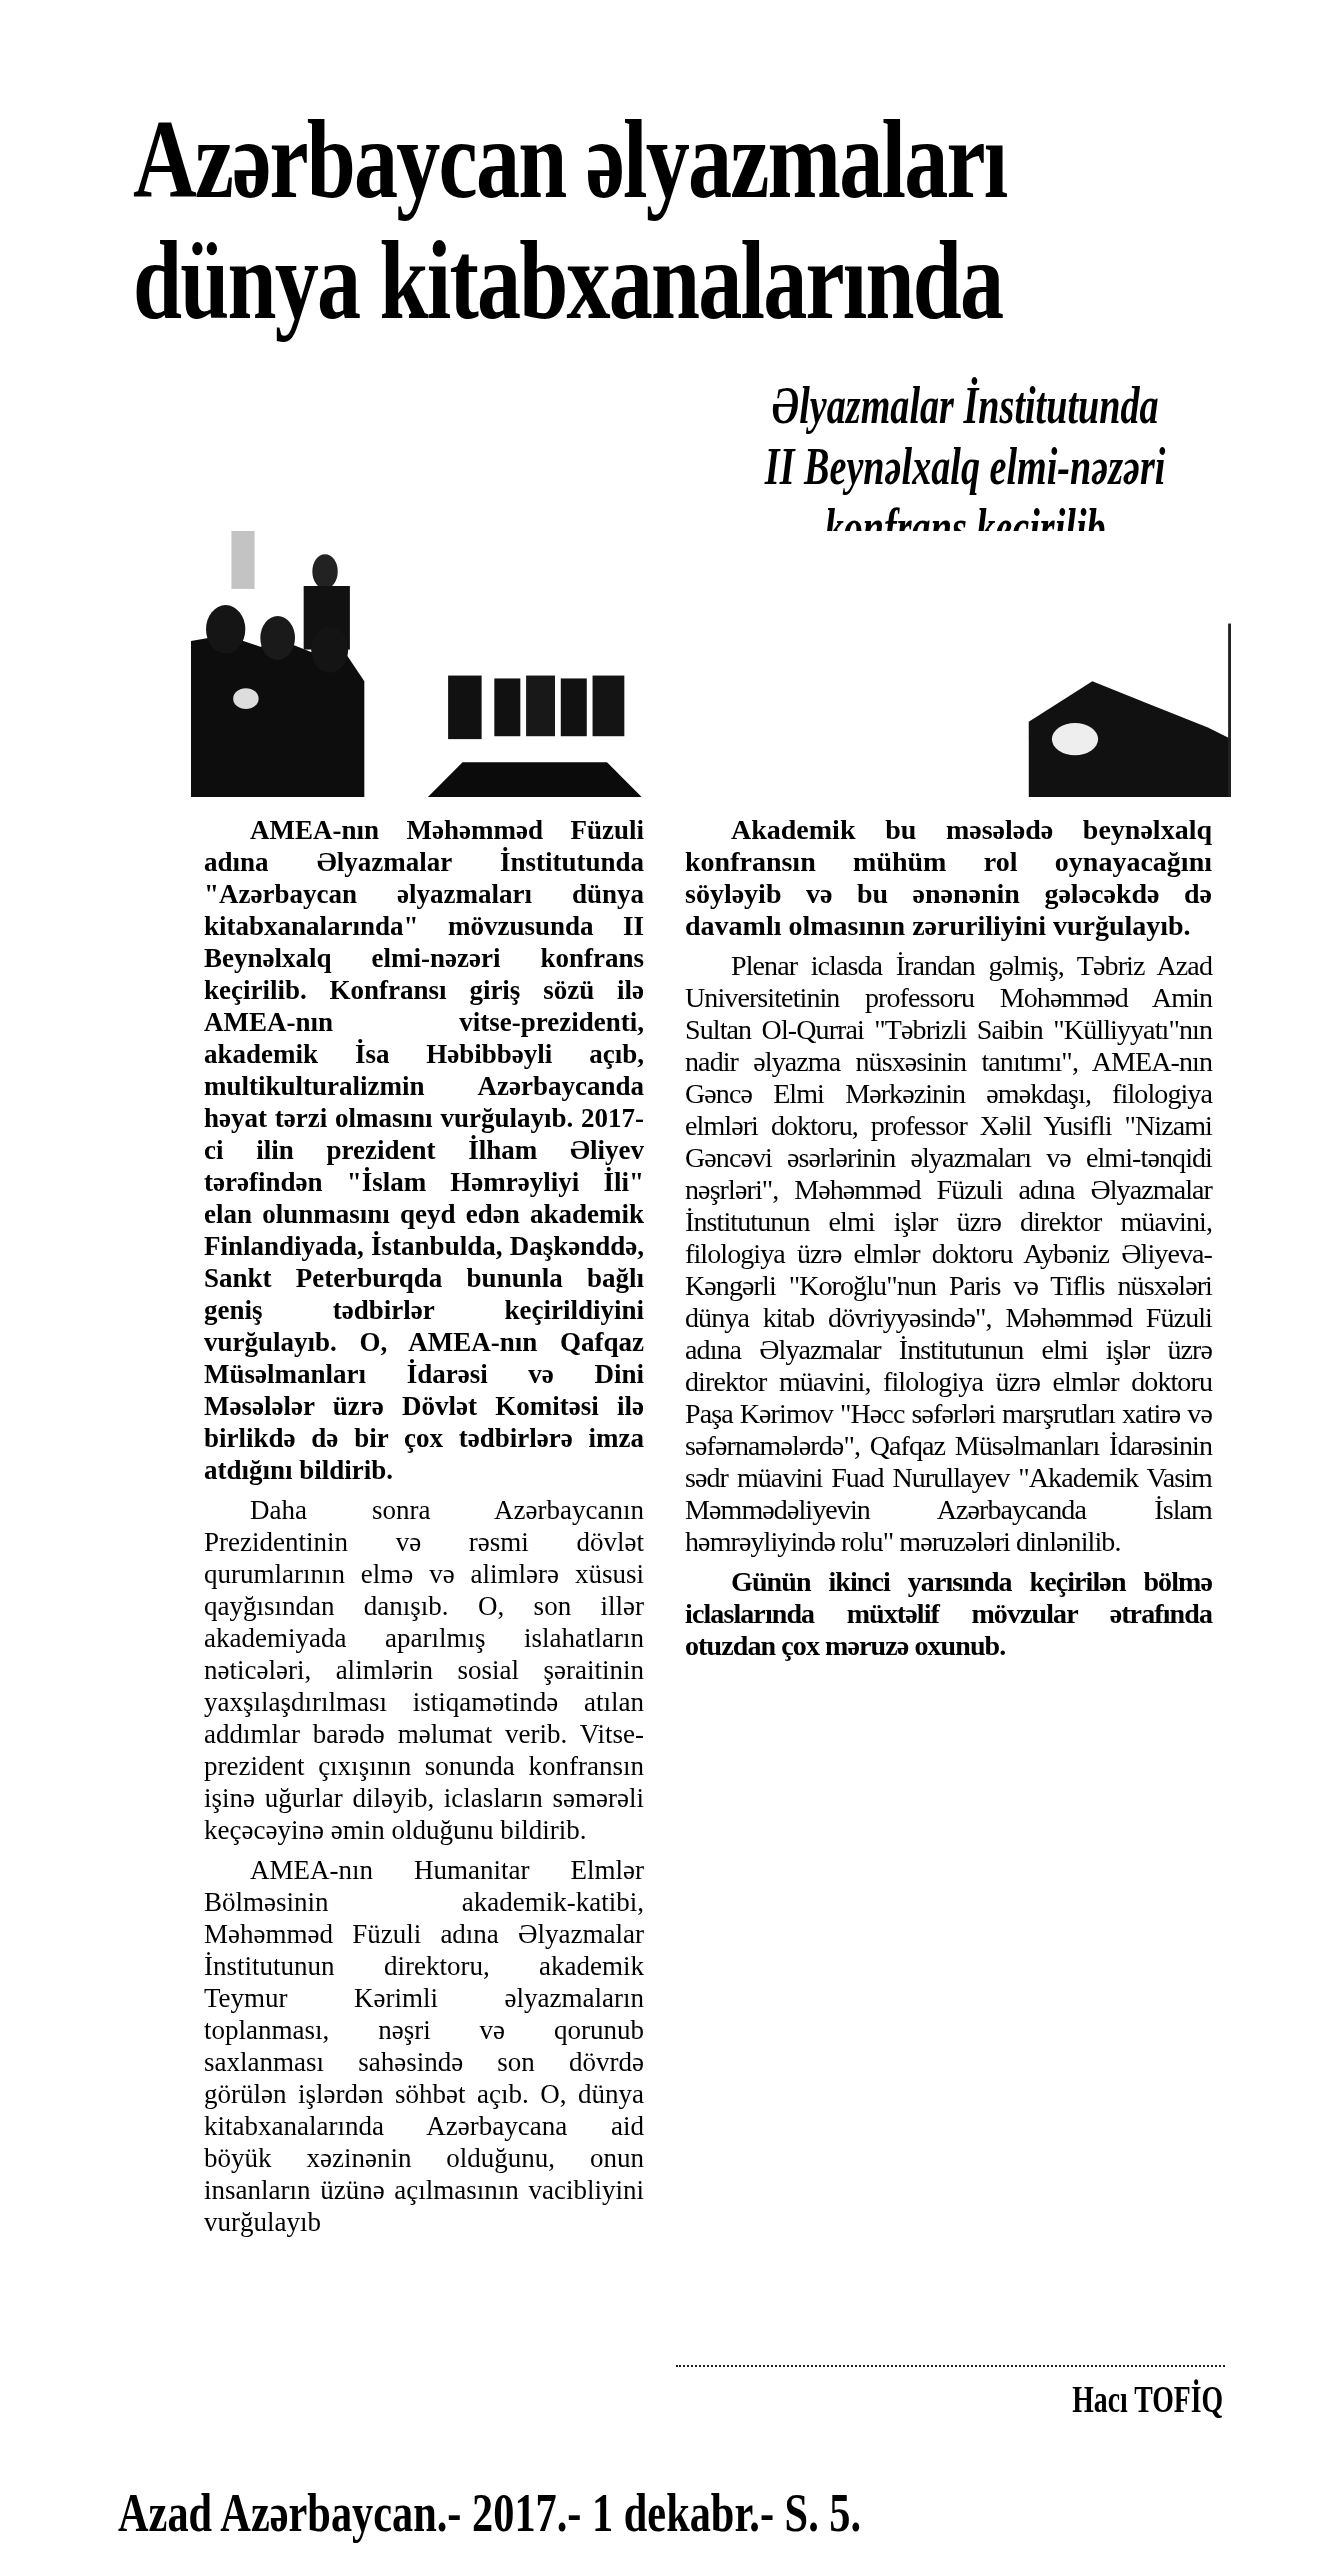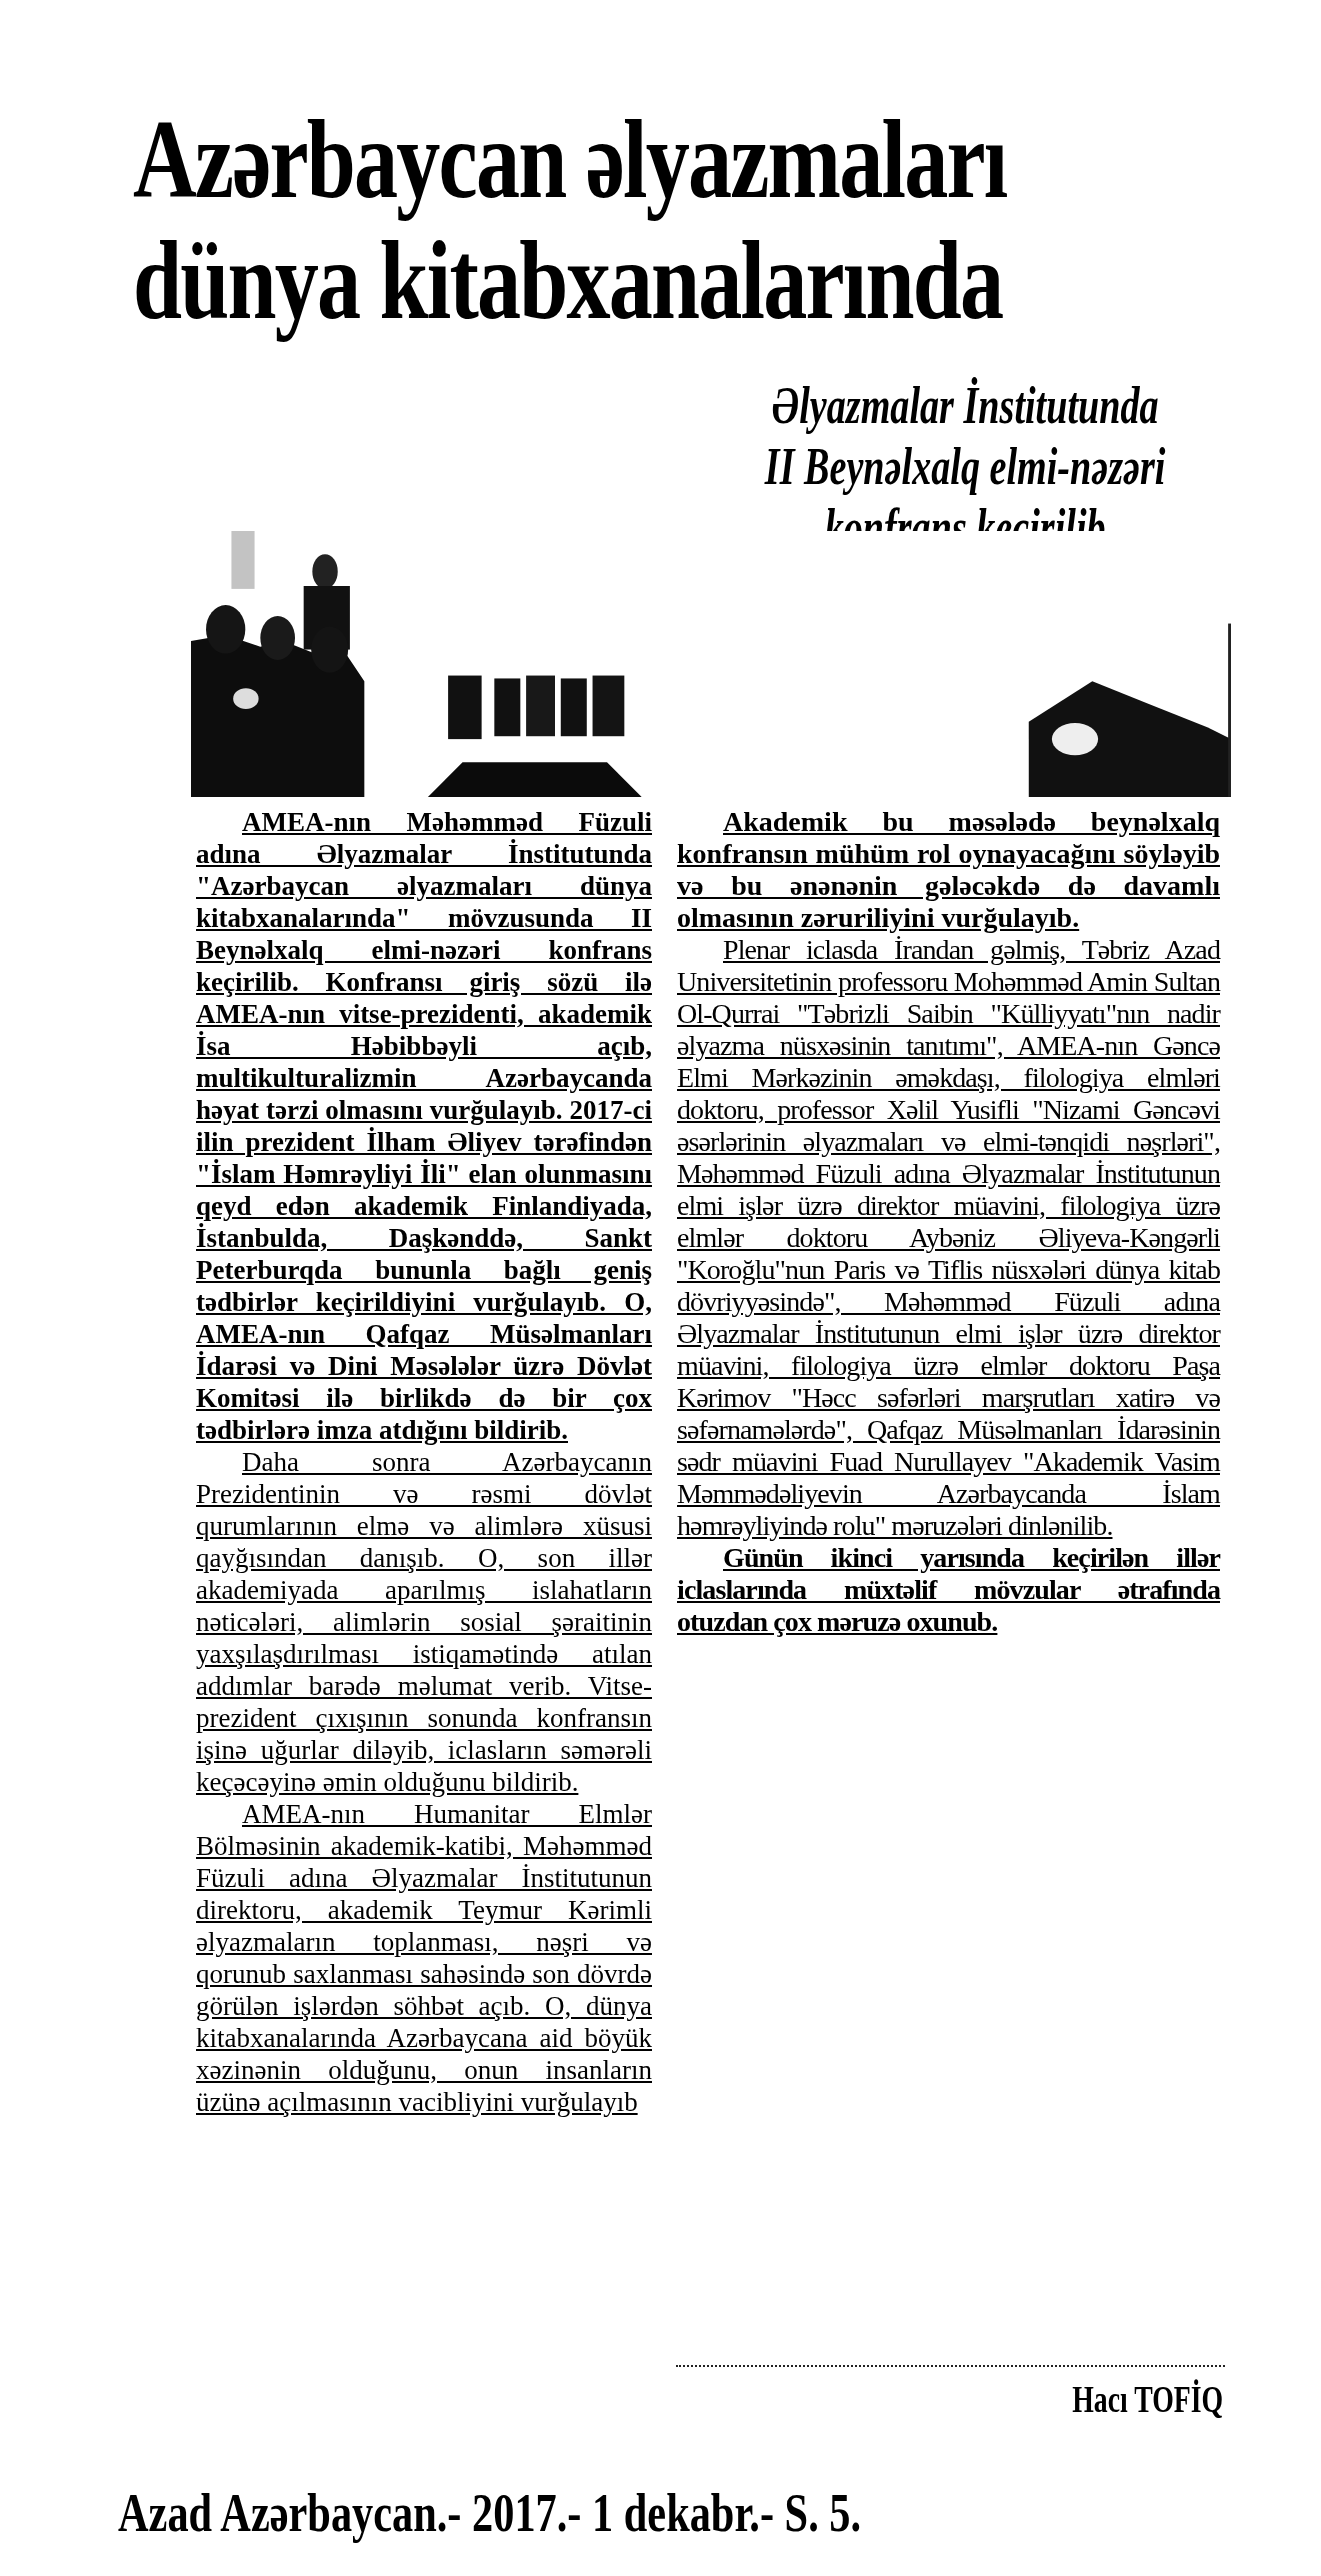--- a/index.html
+++ b/index.html
@@ -26,21 +26,21 @@
     position: absolute; left: 191px; top: 531px; width: 1040px; height: 266px;
     overflow: hidden; background: #fff;
   }
   .col {
     position: absolute; top: 806px;
     font-family: "Liberation Serif", serif; text-align: justify;
     hyphens: manual;
   }
   .col-left { left: 196px; width: 456px; font-size: 27px; line-height: 32px; }
   .col-right { left: 677px; width: 543px; font-size: 28px; line-height: 32px; }
-  .col p { margin: 0; text-indent: 46px; text-decoration: underline; }
+  .col p { margin: 8px; text-indent: 46px; }
   .col p.noindent { text-indent: 0; }
   .bold { font-weight: bold; }
   .condensed { letter-spacing: -0.9px; }
   .divider {
     position: absolute; left: 676px; top: 2365px; width: 549px; height: 0;
     border-top: 2.3px dotted #222;
   }
   .signature {
     position: absolute; right: 98px; top: 2378px;
     font-family: "Liberation Serif", serif; font-size: 37px; font-weight: bold;
@@ -100,20 +100,20 @@
 
 <div class="col col-left">
   <p class="bold">AMEA-nın Məhəmməd Füzuli adına Əlyazmalar İnstitutunda "Azərbaycan əlyazmaları dünya kitabxanalarında" mövzusunda II Beynəlxalq elmi-nəzəri konfrans keçirilib. Konfransı giriş sözü ilə AMEA-nın vitse-prezidenti, akademik İsa Həbibbəyli açıb, multikulturalizmin Azərbaycanda həyat tərzi olmasını vurğulayıb. 2017-ci ilin prezident İlham Əliyev tərəfindən "İslam Həmrəyliyi İli" elan olunmasını qeyd edən akademik Finlandiyada, İstanbulda, Daşkənddə, Sankt Peterburqda bununla bağlı geniş tədbirlər keçirildiyini vurğulayıb. O, AMEA-nın Qafqaz Müsəlmanları İdarəsi və Dini Məsələlər üzrə Dövlət Komitəsi ilə birlikdə də bir çox tədbirlərə imza atdığını bildirib.</p>
   <p>Daha sonra Azərbaycanın Prezidentinin və rəsmi dövlət qurumlarının elmə və alimlərə xüsusi qayğısından danışıb. O, son illər akademiyada aparılmış islahatların nəticələri, alimlərin sosial şəraitinin yaxşılaşdırılması istiqamətində atılan addımlar barədə məlumat verib. Vitse-prezident çıxışının sonunda konfransın işinə uğurlar diləyib, iclasların səmərəli keçəcəyinə əmin olduğunu bildirib.</p>
   <p>AMEA-nın Humanitar Elmlər Bölməsinin akademik-katibi, Məhəmməd Füzuli adına Əlyazmalar İnstitutunun direktoru, akademik Teymur Kərimli əlyazmaların toplanması, nəşri və qorunub saxlanması sahəsində son dövrdə görülən işlərdən söhbət açıb. O, dünya kitabxanalarında Azərbaycana aid böyük xəzinənin olduğunu, onun insanların üzünə açılmasının vacibliyini vurğulayıb</p>
 </div>
 
 <div class="col col-right">
   <p class="bold">Akademik bu məsələdə beynəlxalq konfransın mühüm rol oynayacağını söyləyib və bu ənənənin gələcəkdə də davamlı olmasının zəruriliyini vurğulayıb.</p>
   <p class="condensed">Plenar iclasda İrandan gəlmiş, Təbriz Azad Universitetinin professoru Mohəmməd Amin Sultan Ol-Qurrai "Təbrizli Saibin "Külliyyatı"nın nadir əlyazma nüsxəsinin tanıtımı", AMEA-nın Gəncə Elmi Mərkəzinin əməkdaşı, filologiya elmləri doktoru, professor Xəlil Yusifli "Nizami Gəncəvi əsərlərinin əlyazmaları və elmi-tənqidi nəşrləri", Məhəmməd Füzuli adına Əlyazmalar İnstitutunun elmi işlər üzrə direktor müavini, filologiya üzrə elmlər doktoru Aybəniz Əliyeva-Kəngərli "Koroğlu"nun Paris və Tiflis nüsxələri dünya kitab dövriyyəsində", Məhəmməd Füzuli adına Əlyazmalar İnstitutunun elmi işlər üzrə direktor müavini, filologiya üzrə elmlər doktoru Paşa Kərimov "Həcc səfərləri marşrutları xatirə və səfərnamələrdə", Qafqaz Müsəlmanları İdarəsinin sədr müavini Fuad Nurullayev "Akademik Vasim Məmmədəliyevin Azərbaycanda İslam həmrəyliyində rolu" məruzələri dinlənilib.</p>
-  <p class="bold condensed">Günün ikinci yarısında keçirilən illər iclaslarında müxtəlif mövzular ətrafında otuzdan çox məruzə oxunub.</p>
+  <p class="bold condensed">Günün ikinci yarısında keçirilən bölmə iclaslarında müxtəlif mövzular ətrafında otuzdan çox məruzə oxunub.</p>
 </div>
 
 <div class="divider"></div>
 <div class="signature">Hacı TOFİQ</div>
 
 <div class="citation">Azad Azərbaycan.- 2017.- 1 dekabr.- S. 5.</div>
 
 
 </body></html>

